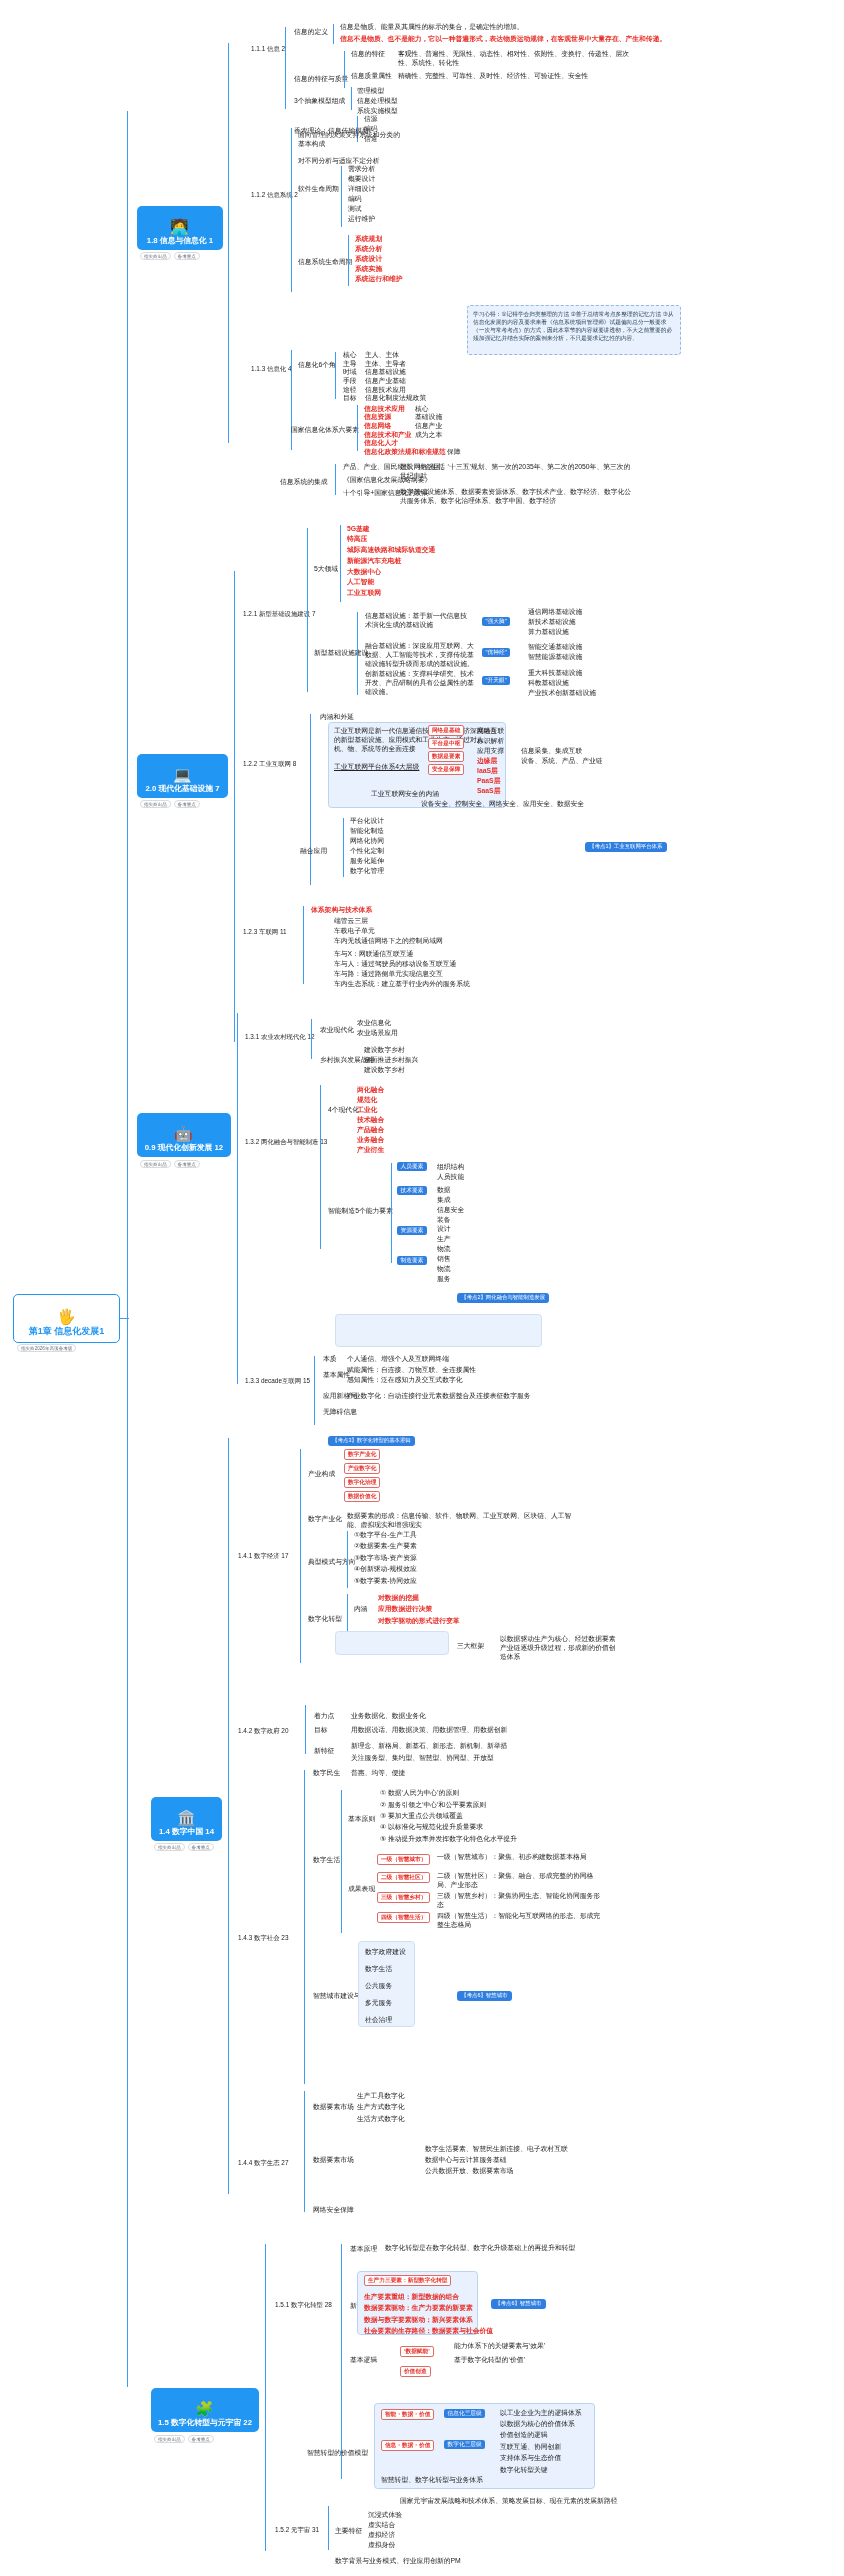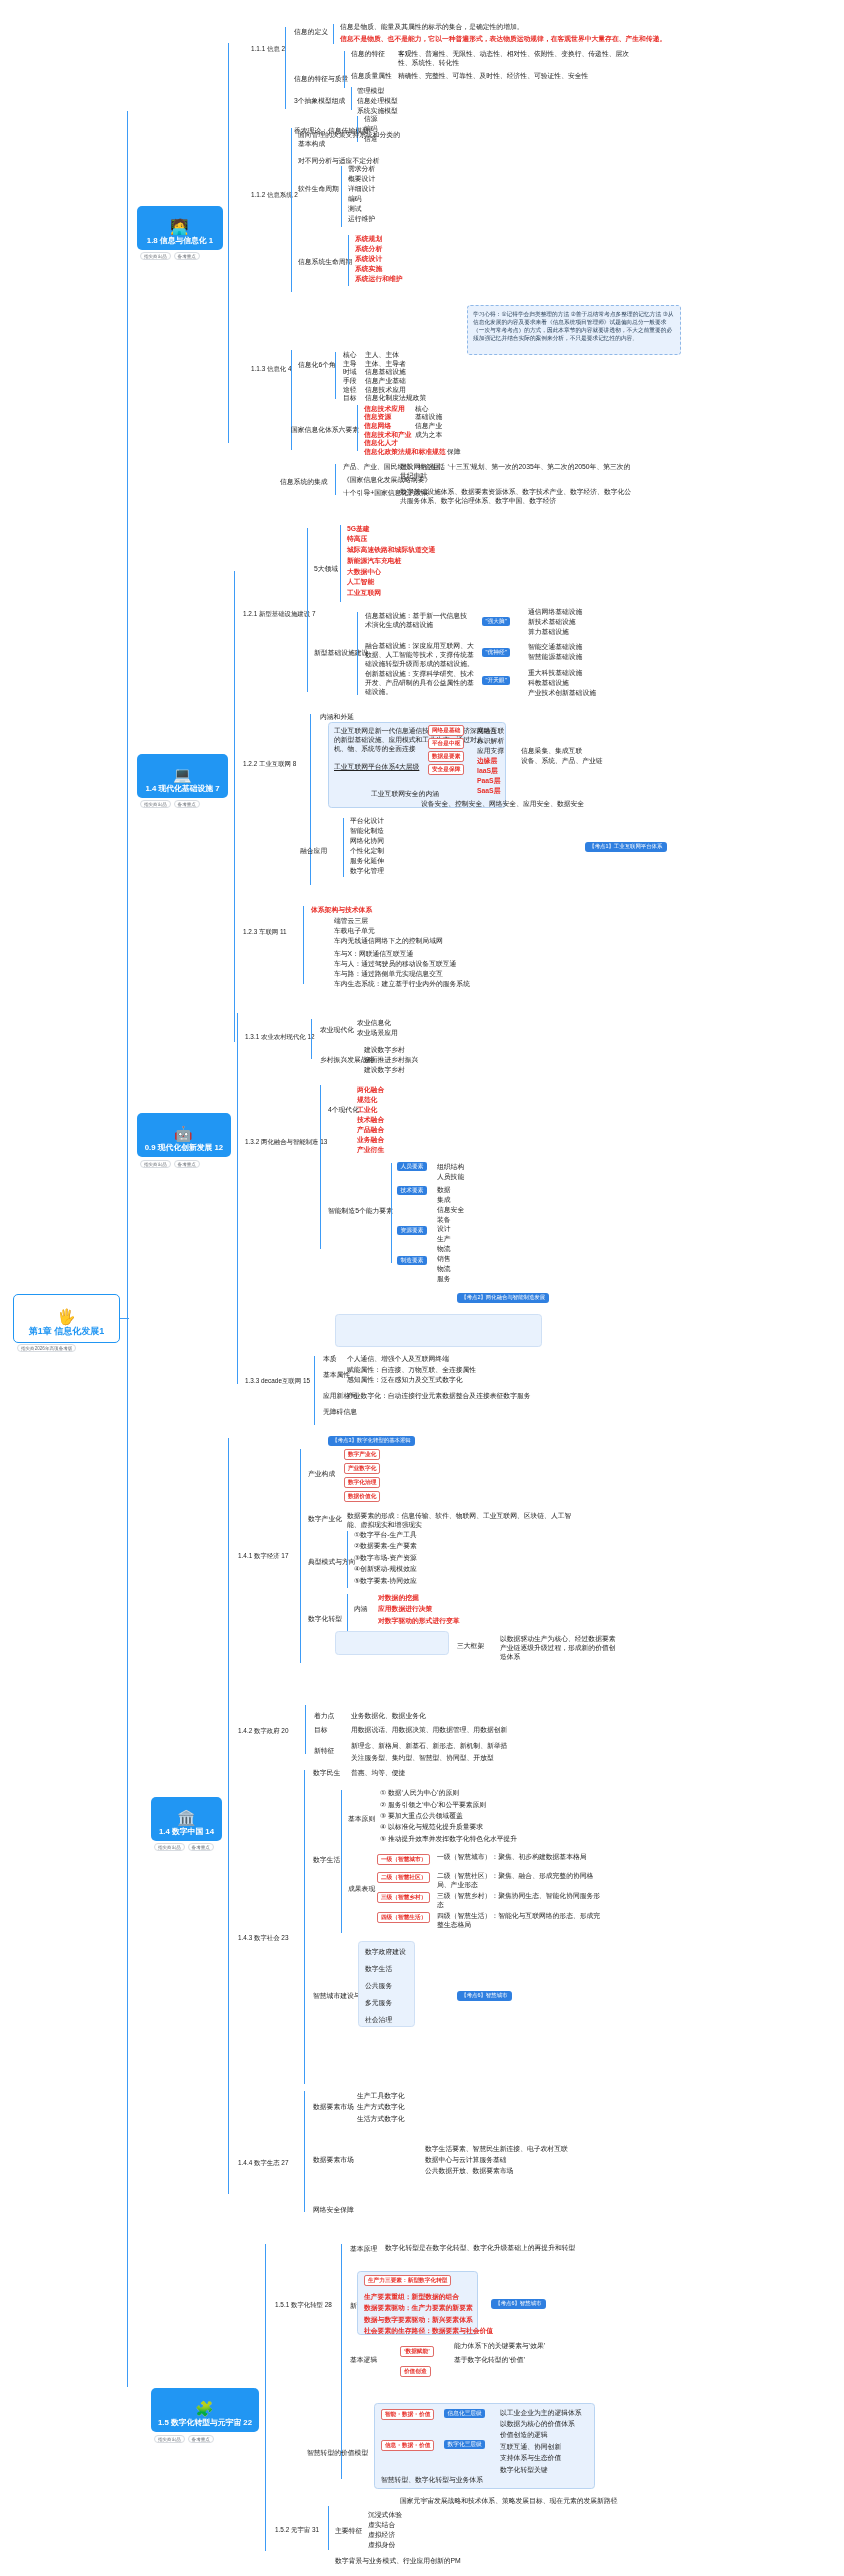--- a/index.html
+++ b/index.html
@@ -153,21 +153,21 @@
   <div class="vline" style="left:335px;top:464px;height:31px;"></div>
   <div class="tx" style="left:343px;top:462px;">产品、产业、国民经济、社会生活</div>
   <div class="tx" style="left:343px;top:475px;">《国家信息化发展战略纲要》</div>
   <div class="tx" style="left:343px;top:488px;">十个引导+国家信息化的发展</div>
 
   <div class="tx w" style="left:400px;top:462px;width:235px;">建设网络强国、‘十三五’规划、第一次的2035年、第二次的2050年、第三次的世纪中叶</div>
   <div class="tx w" style="left:400px;top:487px;width:235px;">数字基础设施体系、数据要素资源体系、数字技术产业、数字经济、数字化公共服务体系、数字化治理体系、数字中国、数字经济</div>
 
   <div class="card" style="left:137px;top:754px;width:91px;height:44px;">
     <div class="emo">💻</div>
-    <div class="lbl" style="font-size:7.8px;">1.4  现代化基础设施 7</div>
+    <div class="lbl" style="font-size:7.8px;">2.0  现代化基础设施 7</div>
   </div>
   <div class="tags" style="left:140px;top:800px;">
     <span class="tag">指尖商出品</span>
     <span class="tag">备考重点</span>
   </div>
   <div class="vline" style="left:234px;top:571px;height:471px;"></div>
 
   <div class="tx" style="left:243px;top:610px;font-size:6.4px;">1.2.1  新型基础设施建设 7</div>
   <div class="vline" style="left:307px;top:528px;height:164px;"></div>
   <div class="tx" style="left:314px;top:564px;">5大领域</div>

